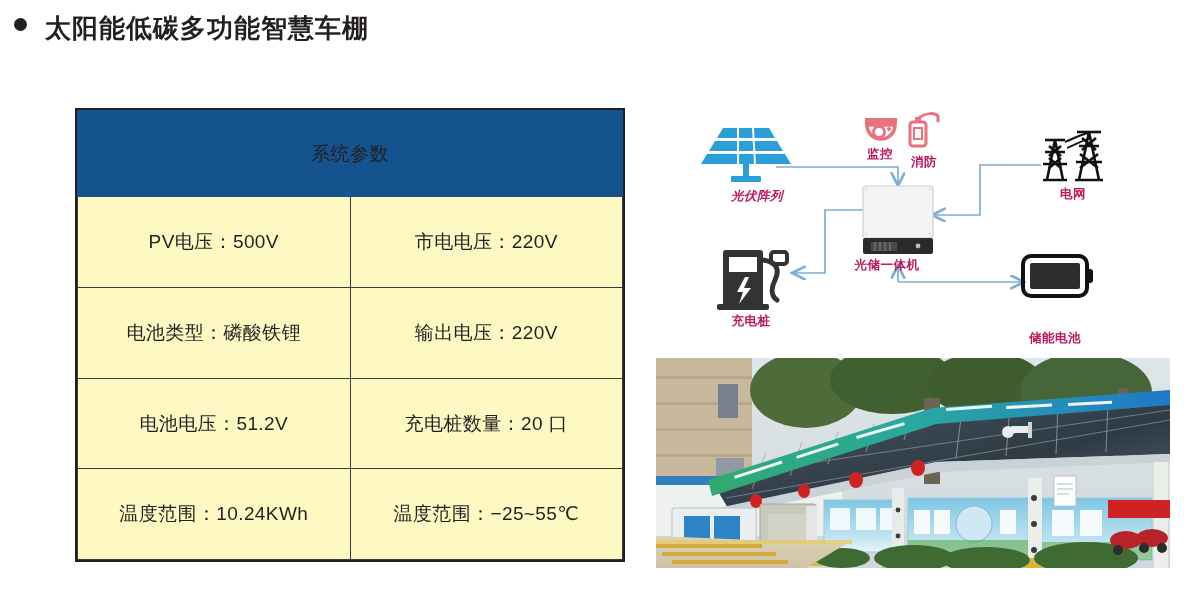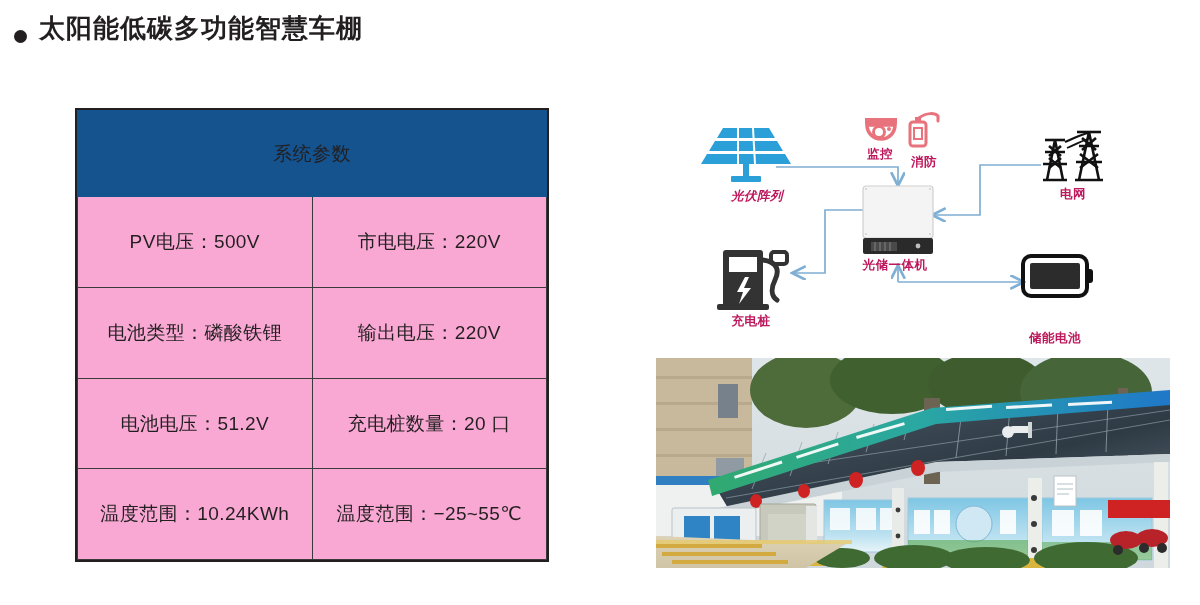--- a/index.html
+++ b/index.html
@@ -9,40 +9,40 @@
     background: #ffffff;
     font-family: "Liberation Sans", "DejaVu Sans", sans-serif;
     overflow: hidden;
   }
   .page { position: relative; width: 1200px; height: 605px; background:#fff; }
 
   
   .title-row {
     position: absolute;
     left: 14px; top: 14px;
-    display: flex; align-items: flex-end; gap: 12px;
+    display: flex; align-items: flex-start; gap: 18px;
   }
   .bullet {
     width: 13px; height: 13px; border-radius: 50%;
     background: #231f20; display: block; flex: none;
     margin-top: 4px;
   }
   .title-text {
     font-size: 26px; font-weight: 700; color: #231f20;
     letter-spacing: 1px; line-height: 1.1;
   }
 
   
   .spec-table {
     position: absolute;
     left: 75px; top: 108px;
-    width: 474px; height: 454px;
+    width: 550px; height: 454px;
     border: 2px solid #231f20;
     border-collapse: collapse;
-    background: #f9a8d4;
+    background: #fef9c3;
   }
   .spec-table table { width: 100%; height: 100%; border-collapse: collapse; table-layout: fixed; }
   .spec-table th, .spec-table td {
     border: 1px solid #3a3a3a;
     text-align: center;
     vertical-align: middle;
     font-size: 19px;
     color: #231f20;
     font-weight: 400;
     letter-spacing: 0.4px;
@@ -215,21 +215,21 @@
         <rect x="0" y="0" width="64" height="40" rx="8" fill="none" stroke="#111" stroke-width="4"></rect>
         <rect x="7" y="7" width="50" height="26" rx="2" fill="#2c2c2c"></rect>
         <rect x="63" y="13" width="7" height="14" rx="3" fill="#111"></rect>
       </g>
     </svg>
 
     <span class="node-label" style="left:60px; top:88px; width:84px;font-style:italic;">光伏阵列</span>
     <span class="node-label" style="left:204px; top:46px; width:42px;">监控</span>
     <span class="node-label" style="left:248px; top:54px; width:42px;">消防</span>
     <span class="node-label" style="left:388px; top:86px; width:60px;">电网</span>
-    <span class="node-label" style="left:192px; top:157px; width:96px;">光储一体机</span>
+    <span class="node-label" style="left:184px; top:157px; width:96px;">光储一体机</span>
     <span class="node-label" style="left:64px; top:213px; width:64px;">充电桩</span>
     <span class="node-label" style="left:366px; top:203px; width:68px;margin-top:27px;">储能电池</span>
   </div>
 
   <div class="photo">
     <svg viewBox="0 0 514 210" preserveAspectRatio="none" xmlns="http://www.w3.org/2000/svg">
       <defs>
         <linearGradient id="skyg" x1="0" y1="0" x2="0" y2="1">
           <stop offset="0%" stop-color="#dfe6ea"></stop>
             <stop offset="100%" stop-color="#cfd8dc"></stop>

